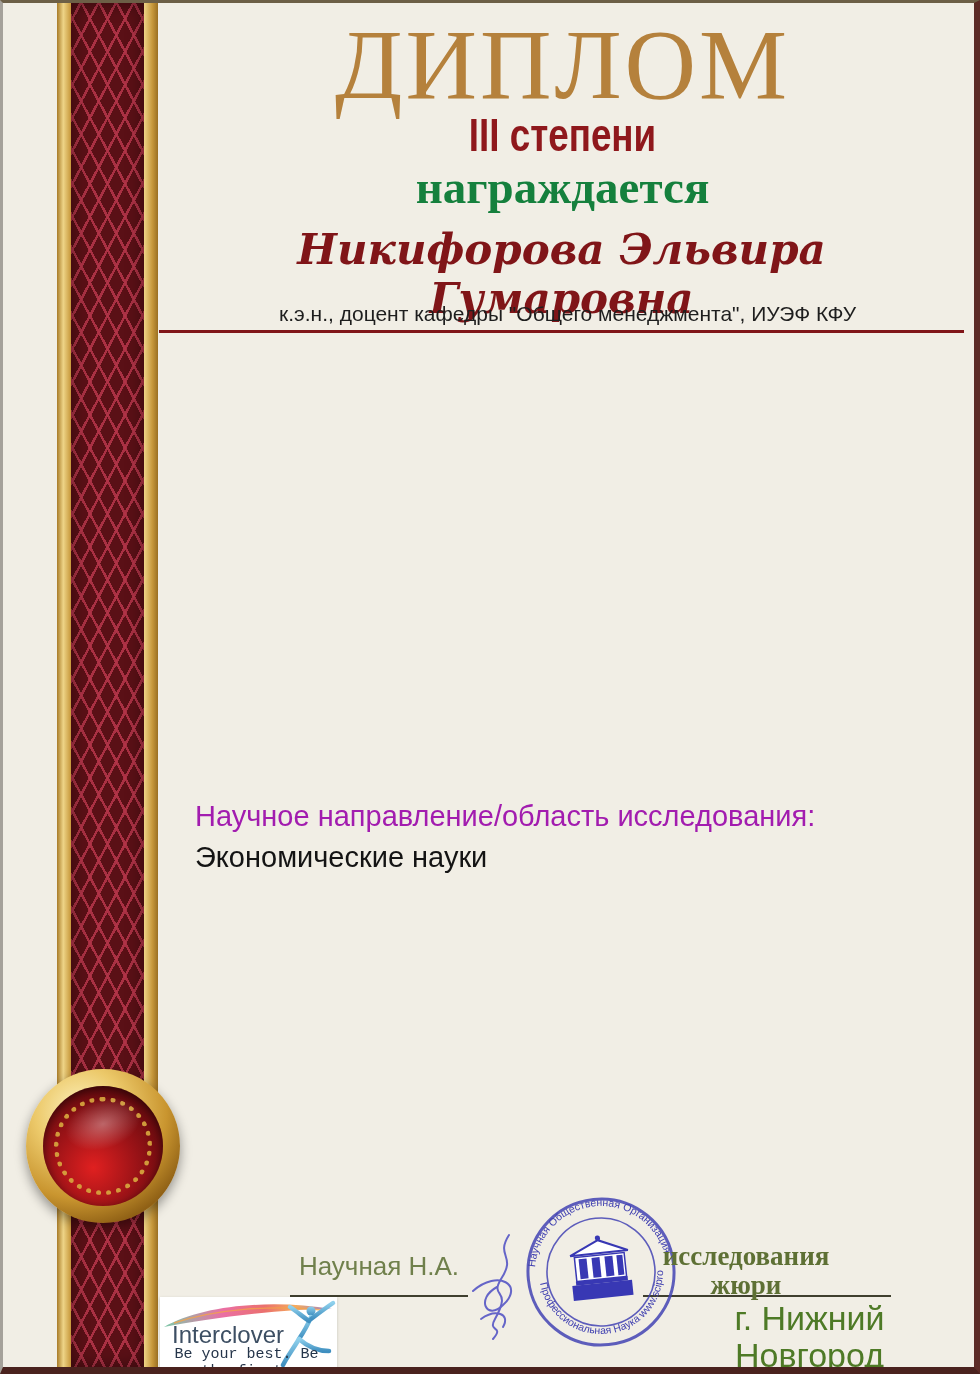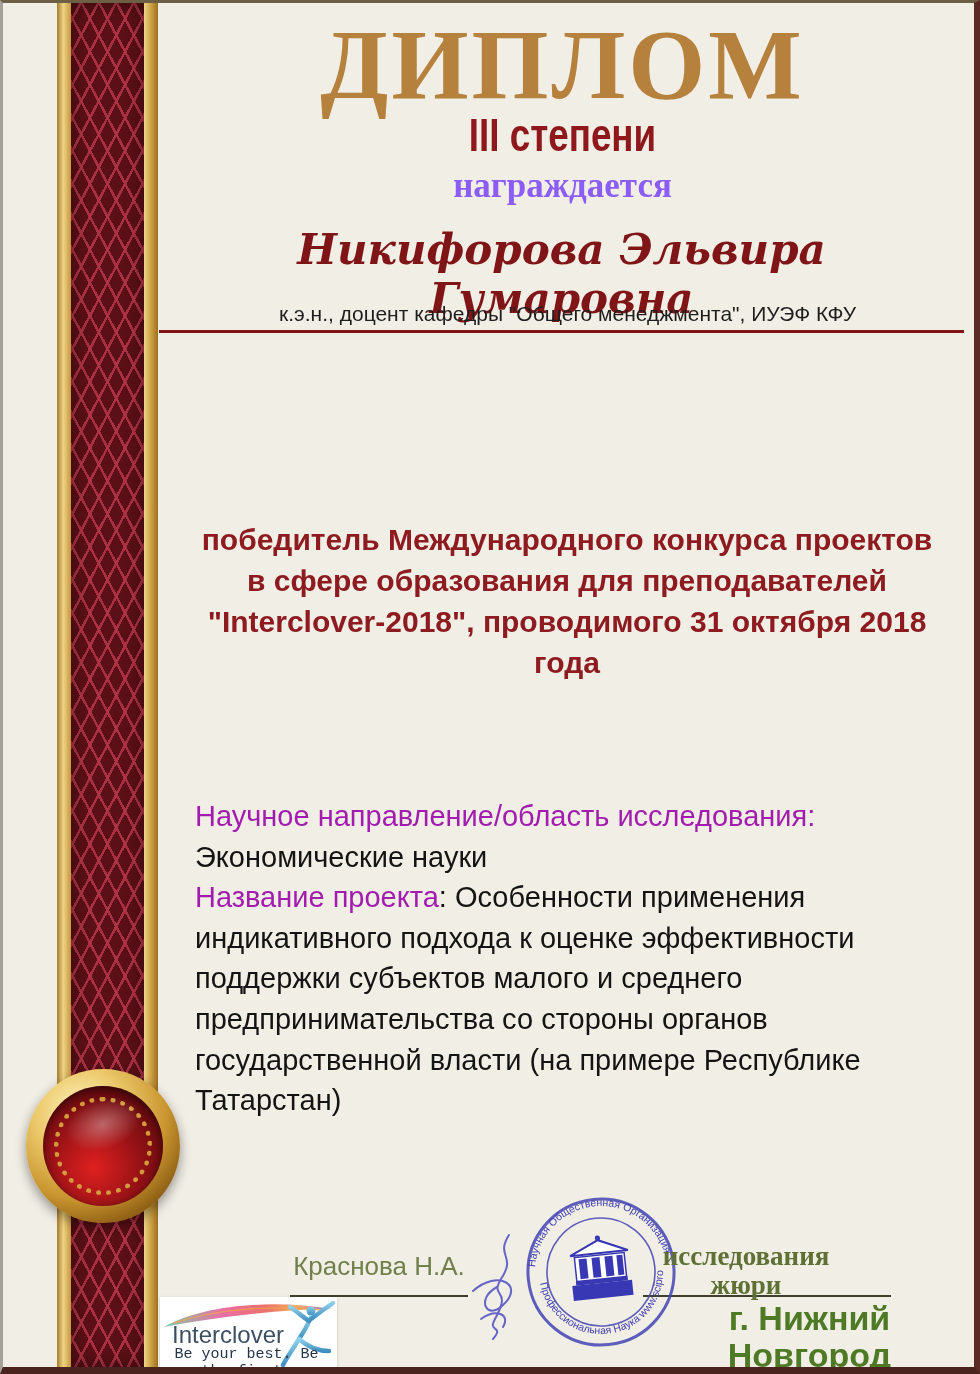--- a/index.html
+++ b/index.html
@@ -32,25 +32,25 @@
     box-shadow:0 5px 12px rgba(0,0,0,.4);z-index:5;}
   .medal .inner{position:absolute;inset:17px;border-radius:50%;
     background:radial-gradient(circle at 42% 68%, #e02020 0%, #9c1317 40%, #5d090d 78%, #3d0407 100%);
     box-shadow:inset 0 3px 10px rgba(0,0,0,.5);}
   .medal .wreath{position:absolute;inset:28px;border-radius:50%;border:5px dotted #d9a93f;opacity:.9;}
   .medal .gloss{position:absolute;left:38px;top:30px;width:78px;height:50px;border-radius:50%;
     background:radial-gradient(ellipse at center,rgba(255,255,255,.35),rgba(255,255,255,0) 70%);
     transform:rotate(-18deg);}
   
   .header{position:absolute;top:12px;left:158px;right:10px;text-align:center;}
-  .title{font-family:"Liberation Serif",serif;font-weight:bold;font-size:99px;line-height:1.02;
+  .title{font-family:"Liberation Serif",serif;font-weight:normal;font-size:99px;line-height:1.02;
     color:#b5813c;letter-spacing:3px;}
   .degree{font-weight:bold;font-size:46px;line-height:1;color:#8f181c;
     transform:scaleX(.8);transform-origin:center;margin-top:-4px;}
-  .awarded{font-family:"Liberation Serif",serif;font-weight:bold;font-size:35px;color:#8b5cf6;margin-top:8px;}
+  .awarded{font-family:"Liberation Serif",serif;font-weight:bold;font-size:47px;color:#15803d;margin-top:2px;}
   
   .name-wrap{position:absolute;top:222px;left:156px;right:10px;text-align:center;}
   .name{display:inline-block;font-family:"DejaVu Serif",serif;font-style:italic;font-weight:bold;
     font-size:42px;color:#801518;border-bottom:3px solid #801518;padding:0 6px 7px;}
   .affiliation{position:absolute;top:299px;left:168px;right:10px;text-align:center;
     font-size:21px;color:#1e1e1e;letter-spacing:0;}
   
   .statement{position:absolute;top:516px;left:186px;width:756px;text-align:center;
     font-size:30px;font-weight:bold;color:#8e1b20;line-height:1.37;}
   
@@ -61,21 +61,21 @@
   .jury-name{position:absolute;left:287px;top:1248px;width:178px;text-align:center;
     font-size:26px;color:#70804c;}
   .sig-line{position:absolute;height:2px;background:#3f3f2e;}
   .line-left{left:287px;top:1292px;width:178px;}
   .line-right{left:640px;top:1292px;width:248px;}
   .signature{position:absolute;left:448px;top:1226px;width:98px;height:112px;z-index:3;}
   .stamp{position:absolute;left:521px;top:1192px;width:154px;height:154px;z-index:4;transform:rotate(-6deg);}
   .jury-title{position:absolute;left:638px;top:1239px;width:210px;text-align:center;z-index:5;
     font-family:"Liberation Serif",serif;font-weight:bold;font-size:27px;color:#5e7034;line-height:1.06;}
   .city-block{position:absolute;left:664px;right:22px;top:1297px;text-align:center;
-    font-size:34px;font-weight:bold;color:#4e7a26;line-height:1.1;}
+    font-size:34px;font-weight:normal;color:#4e7a26;line-height:1.1;}
   
   .logo{position:absolute;left:157px;top:1294px;width:177px;height:86px;background:#ffffff;
     box-shadow:0 1px 3px rgba(0,0,0,.18);overflow:hidden;}
   .logo .swoosh{position:absolute;left:0;top:0;}
   .logo .dancer{position:absolute;right:0;top:2px;}
   .logo .lname{position:absolute;left:12px;top:24px;font-size:24px;color:#3d4f63;z-index:2;}
   .logo .ltag{position:absolute;left:0;right:4px;bottom:3px;font-size:15px;color:#25354a;text-align:center;z-index:2;font-family:Liberation Mono, monospace;}
 </style>
 </head>
 <body>
@@ -98,28 +98,26 @@
     <div class="title">ДИПЛОМ</div>
     <div class="degree">III степени</div>
     <div class="awarded">награждается</div>
   </div>
 
   <div class="name-wrap">
     <span class="name">Никифорова Эльвира Гумаровна</span>
   </div>
   <div class="affiliation">к.э.н., доцент кафедры "Общего менеджмента", ИУЭФ КФУ</div>
 
-  <div class="statement">победитель Международного конкурса проектов в сфере образования для преподавателей "Interclover-2018", проводимого 31 октября 2018 года</div>
 
   <div class="body-text">
     <div class="field"><b>Научное направление/область исследования:</b><span> Экономические науки</span></div>
-    <div class="field"><b>Название проекта</b><span>: Особенности применения индикативного подхода к оценке эффективности поддержки субъектов малого и среднего предпринимательства со стороны органов государственной власти (на примере Республике Татарстан)</span></div>
   </div>
 
-  <div class="jury-name">Краснова Н.А.</div>
+  <div class="jury-name">Научная Н.А.</div>
   <div class="sig-line line-left"></div>
   <div class="sig-line line-right"></div>
 
   <svg class="signature" viewBox="0 0 98 112">
     <g fill="none" stroke="#6565c8" stroke-width="2" stroke-linecap="round">
       <path d="M58,6 C44,28 66,26 50,50 C38,70 62,58 44,90 C36,104 54,96 42,110"></path>
       <path d="M22,62 C47,40 74,56 52,76 C36,92 24,70 46,58"></path>
       <path d="M30,90 C44,80 60,84 52,98"></path>
     </g>
   </svg>

